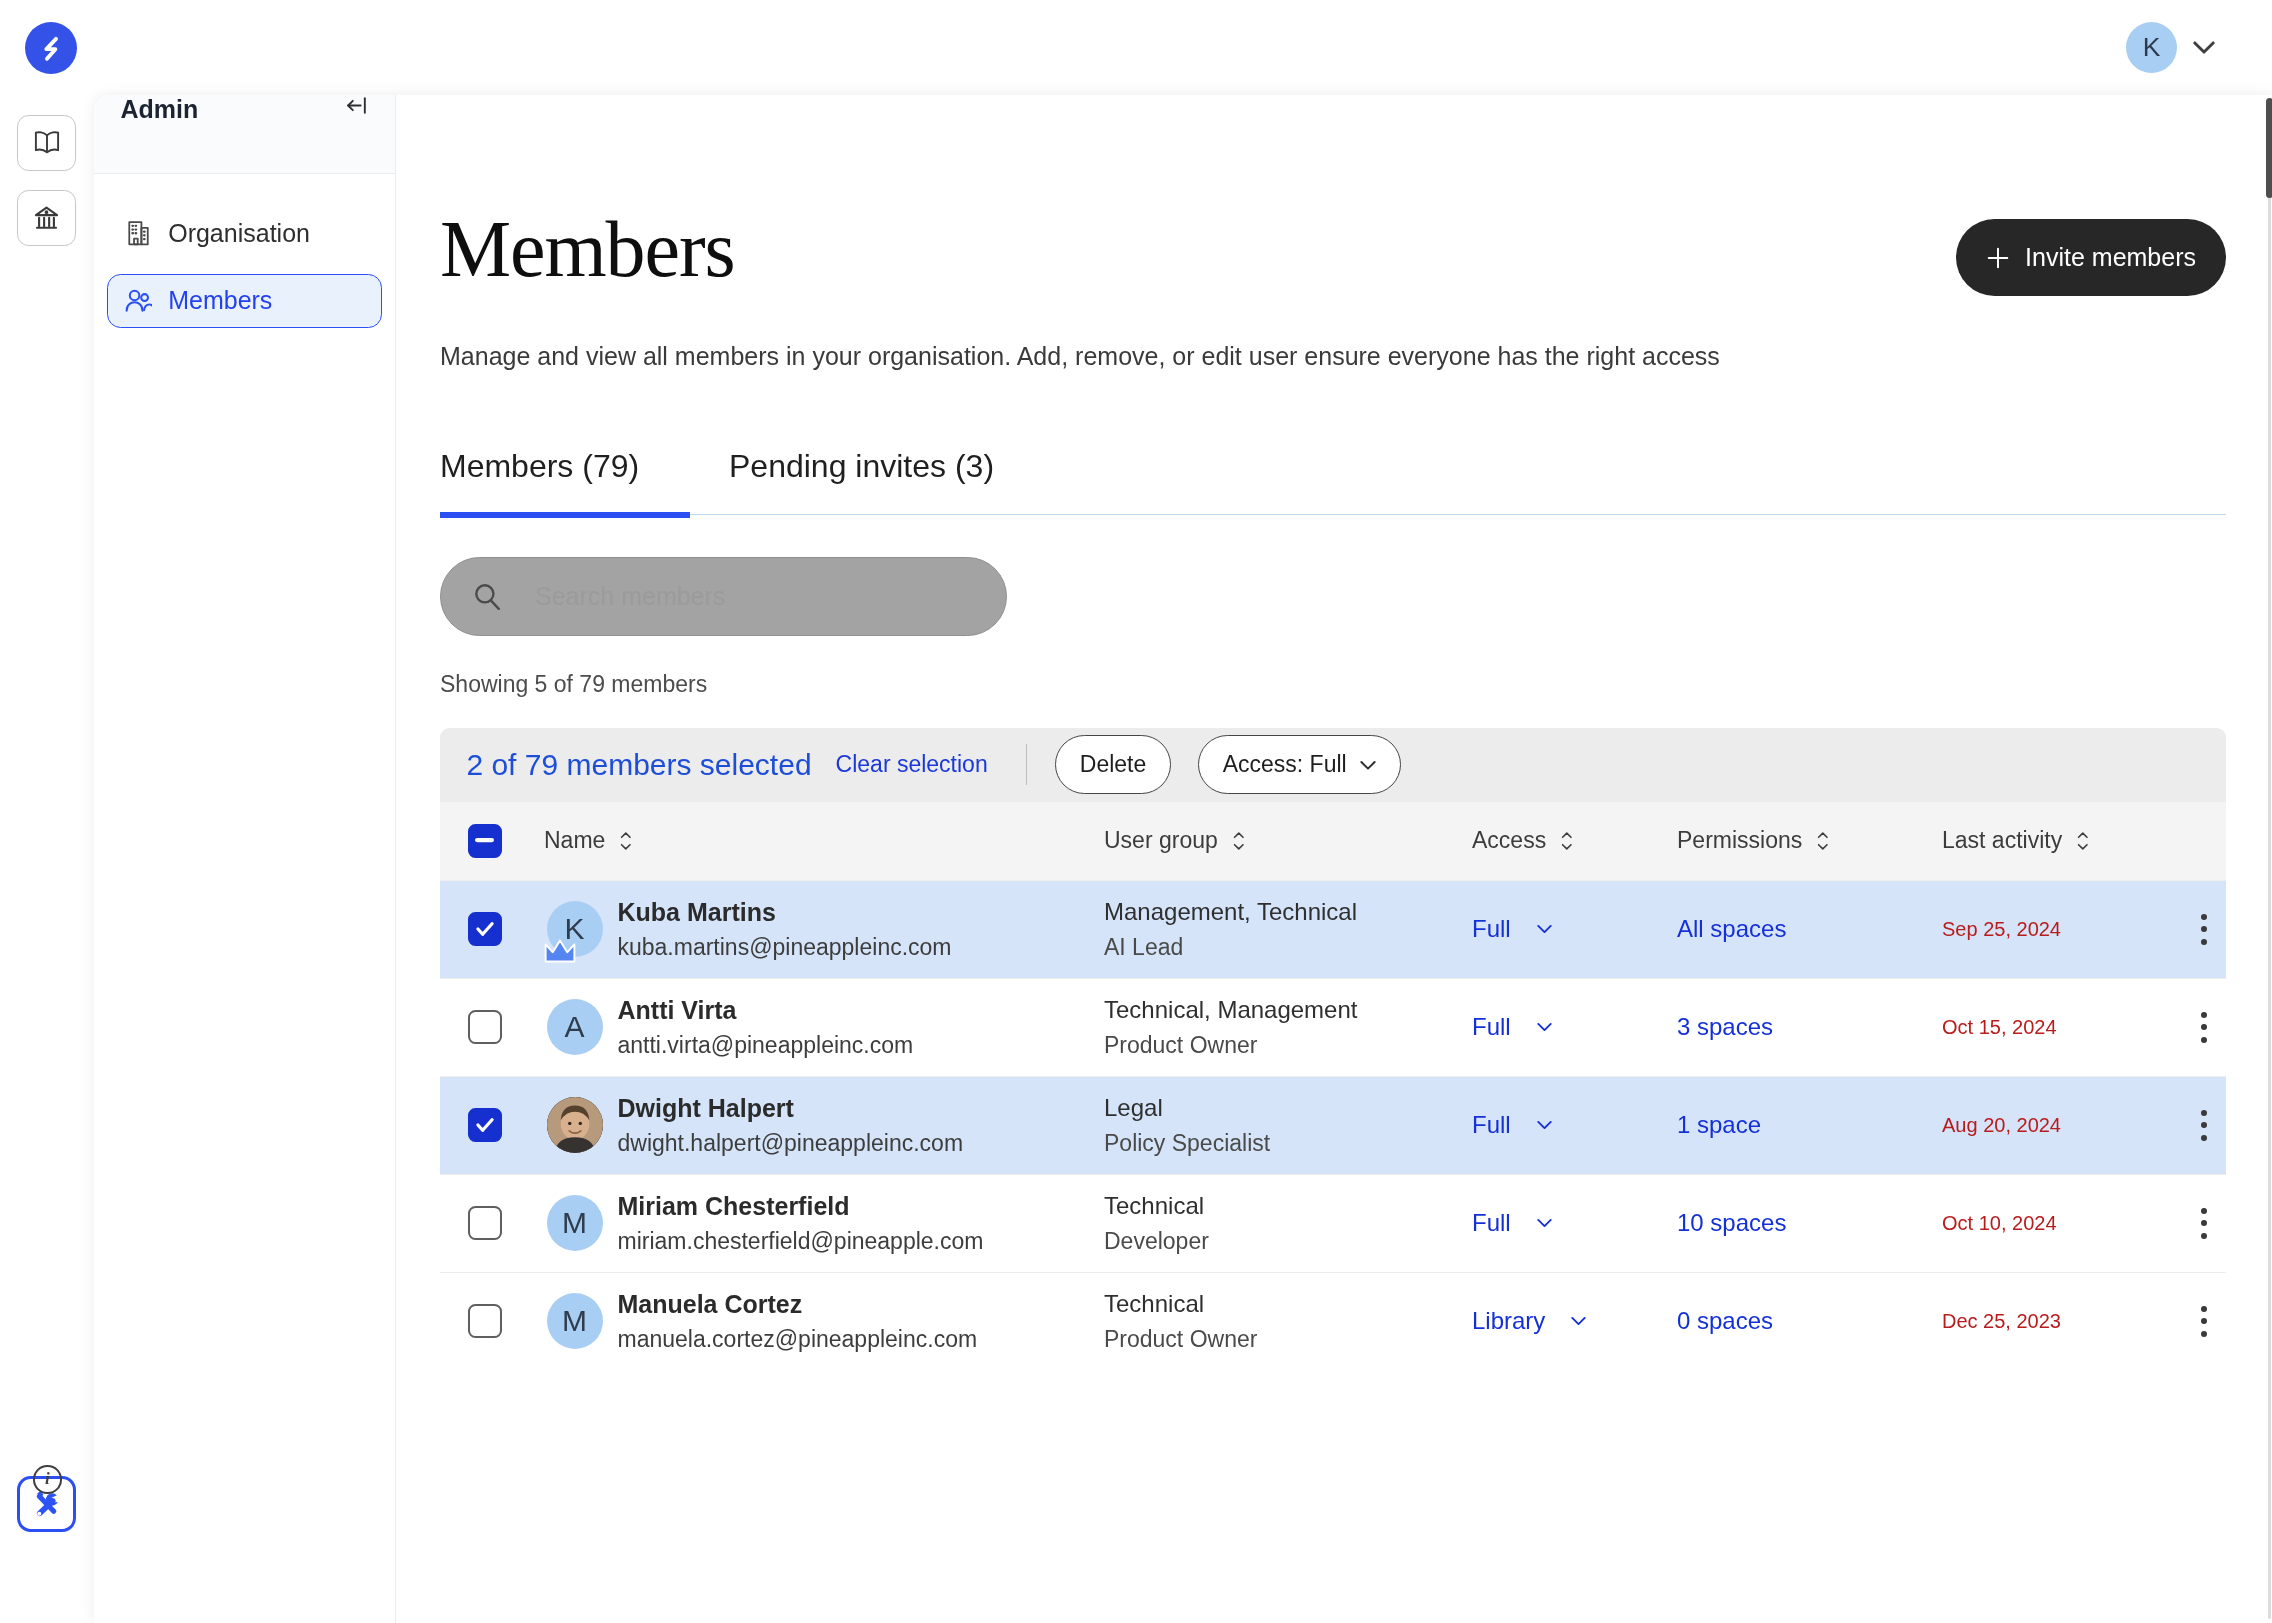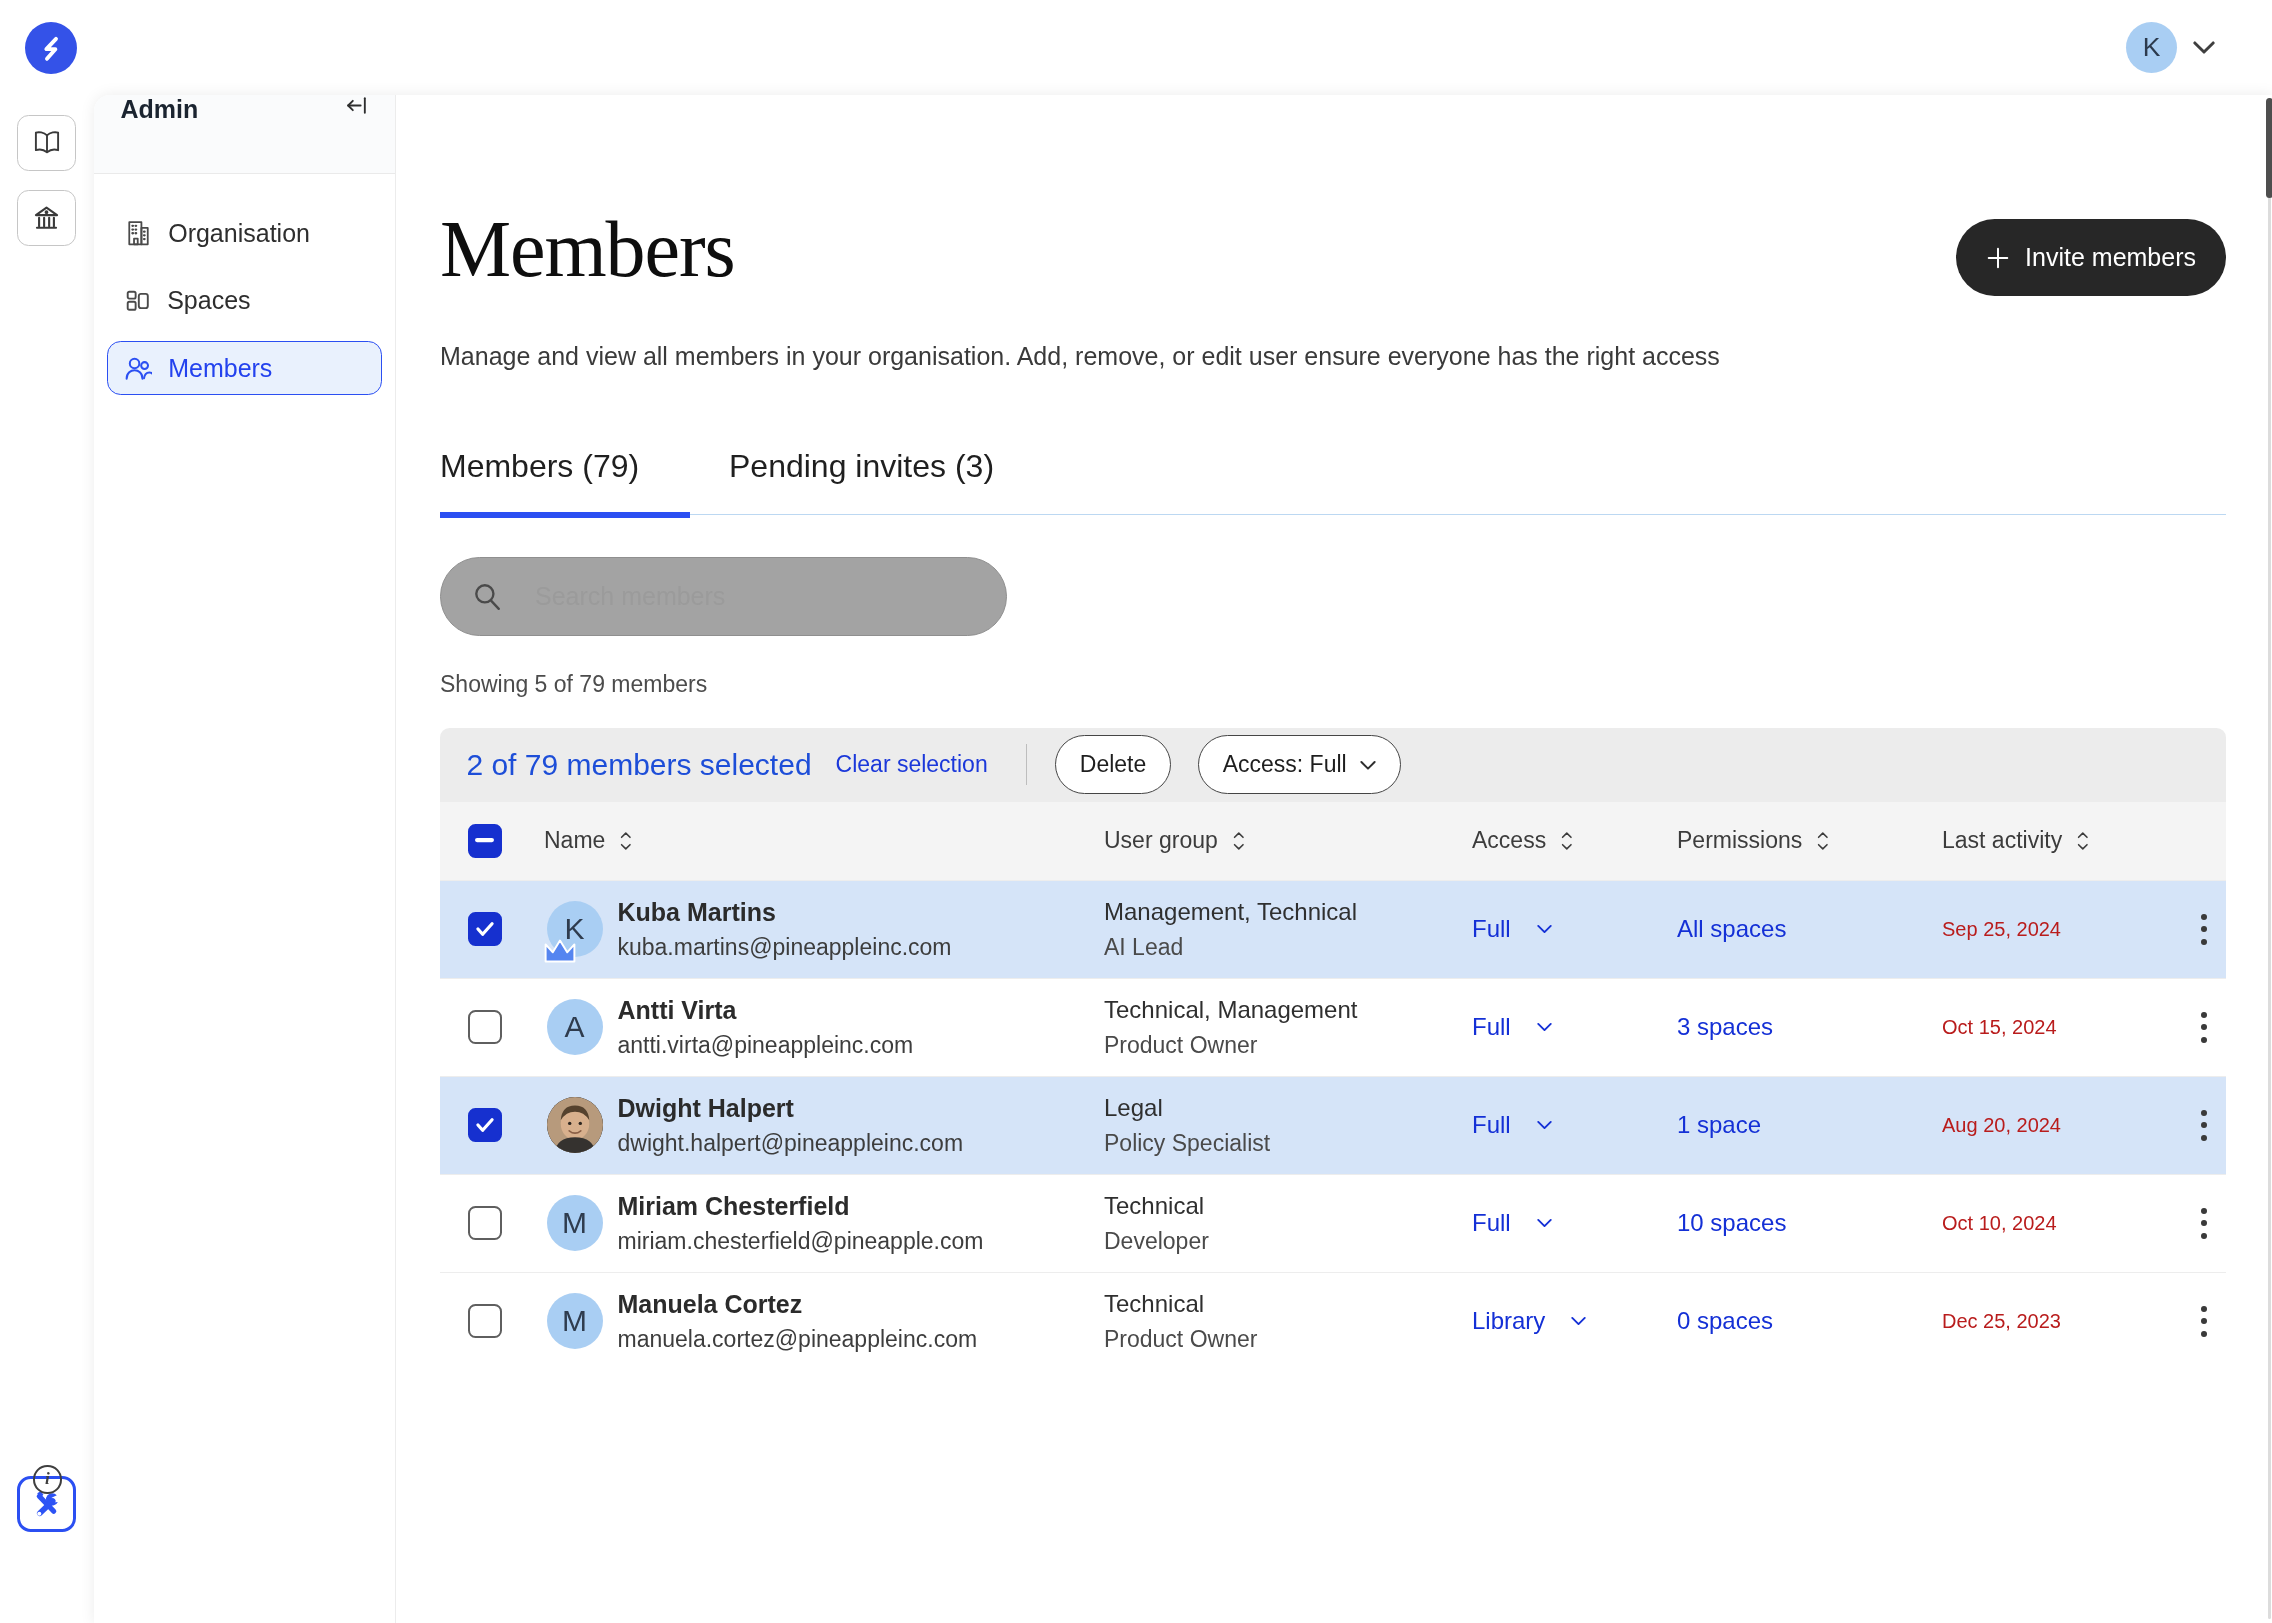--- a/index.html
+++ b/index.html
@@ -183,30 +183,20 @@
       <div class="nav-item">
         <span>
           <svg width="28.5" height="28.5" viewBox="0 0 54 54" fill="none" stroke="#4a4a4a" stroke-width="3.4" stroke-linejoin="round">
             <rect x="10" y="6" width="23" height="42"></rect>
             <rect x="33" y="17" width="12" height="31"></rect>
             <path d="M16 13 h1 M22 13 h1 M16 20 h1 M22 20 h1 M16 27 h1 M22 27 h1 M38 24 h1 M38 31 h1 M38 38 h1" stroke-linecap="round" stroke-width="4.4"></path>
             <rect x="19" y="37" width="7" height="11"></rect>
           </svg>
         </span>
         <span>Organisation</span>
-      </div>
-      <div class="nav-item">
-        <span>
-          <svg width="27.5" height="27.5" viewBox="0 0 52 52" fill="none" stroke="#4a4a4a" stroke-width="3.6" stroke-linejoin="round">
-            <rect x="7" y="9" width="15" height="13" rx="3"></rect>
-            <rect x="7" y="28" width="15" height="15" rx="3"></rect>
-            <rect x="28" y="13" width="17" height="27" rx="4"></rect>
-          </svg>
-        </span>
-        <span>Spaces</span>
       </div>
       <div class="nav-item active">
         <span>
           <svg width="28.5" height="26.4" viewBox="0 0 54 50" fill="none" stroke="#2b4ff2" stroke-width="3.8" stroke-linecap="round">
             <circle cx="20" cy="16" r="9"></circle>
             <path d="M5 45 c0 -11 8 -16 15 -16 s15 5 15 16"></path>
             <circle cx="39" cy="20" r="6.5"></circle>
             <path d="M38 44 c1 -8 5 -11 10 -11 s8 4 9 9"></path>
           </svg>
         </span>

